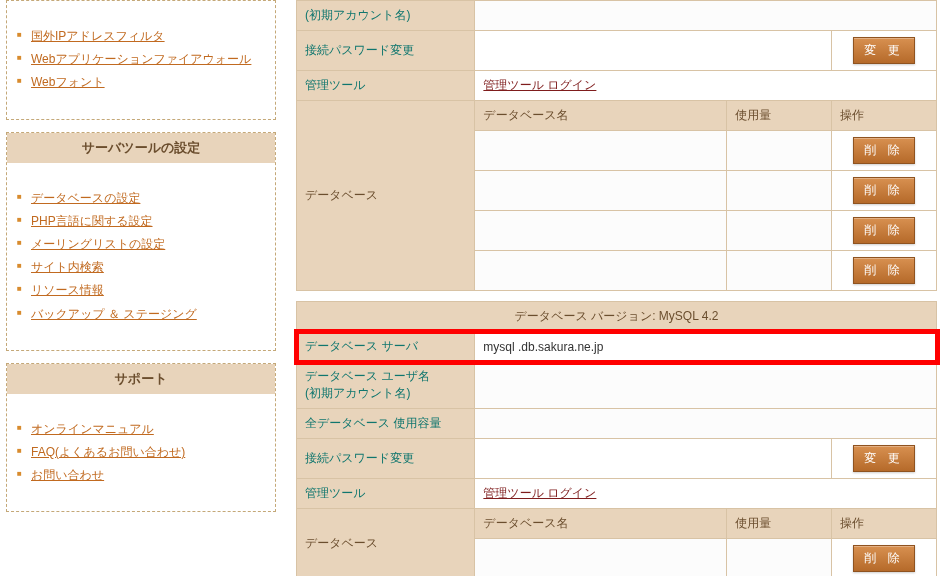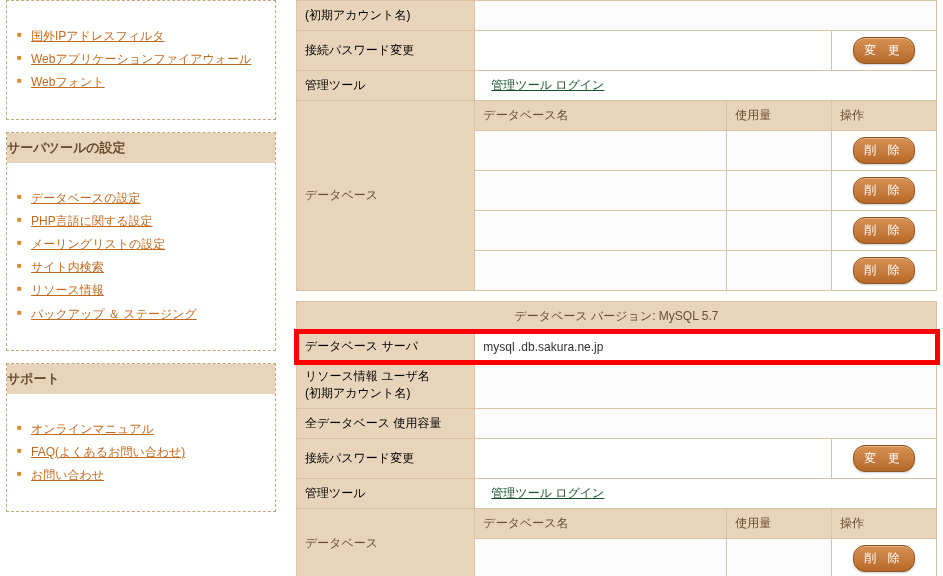--- a/index.html
+++ b/index.html
@@ -2,37 +2,37 @@
 <html><head>
 <meta charset="utf-8">
 <style>
 * { box-sizing: border-box; margin: 0; padding: 0; }
 body { font-family: "Hiragino Kaku Gothic Pro", Meiryo, sans-serif; font-size: 12px; color: #333; background: #fff; }
 .container { display: flex; gap: 20px; padding: 0 6px; }
 .left { width: 270px; }
 .right { flex: 1; }
 
 .sidebar-box { border: 1px dashed #c4a878; margin-bottom: 12px; }
-.sidebar-header { background: #e8d4bb; text-align: left; font-weight: bold; color: #6b4e2e; padding: 6px 0; font-size: 13px; }
+.sidebar-header { background: #e8d4bb; text-align: center; font-weight: bold; color: #6b4e2e; padding: 6px 0; font-size: 13px; }
 .sidebar-list { list-style: none; padding: 24px 10px; }
 .sidebar-list li { padding: 2px 0 2px 14px; position: relative; line-height: 1.6; }
 .sidebar-list li::before { content: "■"; color: #d88b2e; position: absolute; left: 0; font-size: 8px; top: 4px; }
 .sidebar-list a { color: #c16a20; text-decoration: underline; }
 
 table { width: 100%; border-collapse: collapse; margin-bottom: 10px; }
 td, th { border: 1px solid #d8c3a5; padding: 6px 8px; font-size: 12px; vertical-align: middle; }
-.label-col { background: #e8d4bb; color: #000000; width: 170px; }
+.label-col { background: #e8d4bb; color: #0f766e; width: 170px; }
 .header-row td { background: #e8d4bb; color: #6b4e2e; text-align: left; font-weight: normal; }
 .subhead td { background: #e8d4bb; color: #6b4e2e; text-align: center; }
-.link-cell a { color: #14532d; text-decoration: underline; margin-left: 8px; }
+.link-cell a { color: #7f1d1d; text-decoration: underline; }
 .btn-cell { text-align: center; }
 .value-cell { background: #fff; }
 .value-faded { background: #fcfcfc; }
 
-.btn { display: inline-block; background: linear-gradient(#d89050, #b56a2a); color: #fff; border: 1px solid #8f5320; border-radius: 12px; padding: 4px 10px; font-size: 12px; cursor: pointer; box-shadow: inset 0 1px 0 rgba(255,255,255,0.3), 0 1px 2px rgba(0,0,0,0.2); letter-spacing: 4px; }
+.btn { display: inline-block; background: linear-gradient(#d89050, #b56a2a); color: #fff; border: 1px solid #8f5320; border-radius: 0; padding: 4px 10px; font-size: 12px; cursor: pointer; box-shadow: inset 0 1px 0 rgba(255,255,255,0.3), 0 1px 2px rgba(0,0,0,0.2); letter-spacing: 4px; }
 
 .red-box { outline: 5px solid #f00; outline-offset: -2px; }
 
 .db-col { width: 240px; }
 .usage-col { width: 100px; }
 .op-col { width: 100px; }
 </style>
 </head>
 <body>
 
@@ -107,28 +107,28 @@
             <td class="value-faded"></td>
             <td class="value-faded"></td>
             <td class="btn-cell value-cell"><button class="btn">削 除</button></td>
           </tr>
     </tbody>
       </table>
 
     <table>
       <tbody>
           <tr class="subhead">
-            <td colspan="4">データベース バージョン: MySQL 5.7</td>
+            <td colspan="4">データベース バージョン: MySQL 4.2</td>
           </tr>
       <tr class="red-box">
         <td class="label-col">データベース サーバ</td>
         <td class="value-cell" colspan="3">mysql    .db.sakura.ne.jp</td>
       </tr>
       <tr>
-        <td class="label-col"><span>リソース情報 ユーザ名</span><br><span>(初期アカウント名)</span></td>
+        <td class="label-col"><span>データベース ユーザ名</span><br><span>(初期アカウント名)</span></td>
         <td class="value-faded" colspan="3"></td>
       </tr>
       <tr>
         <td class="label-col">全データベース 使用容量</td>
         <td class="value-faded" colspan="3"></td>
       </tr>
       <tr>
         <td class="label-col">接続パスワード変更</td>
         <td class="value-cell" colspan="2"></td>
         <td class="btn-cell value-cell op-col"><button class="btn">変 更</button></td>

